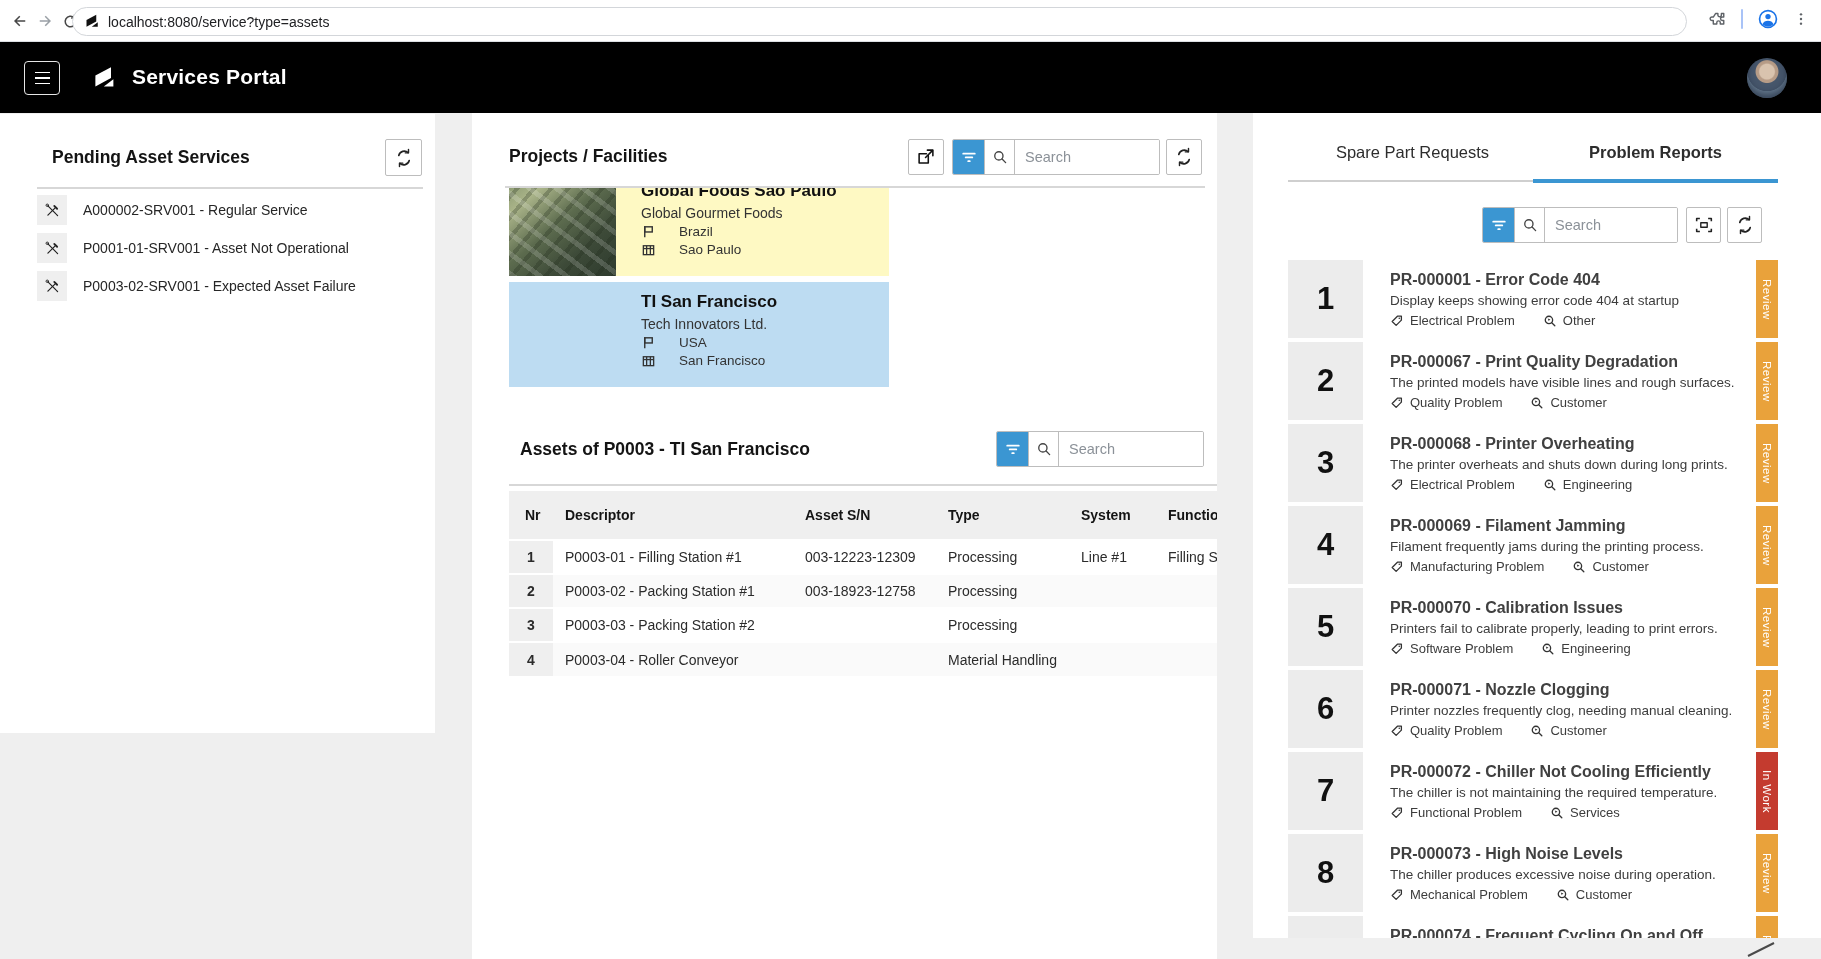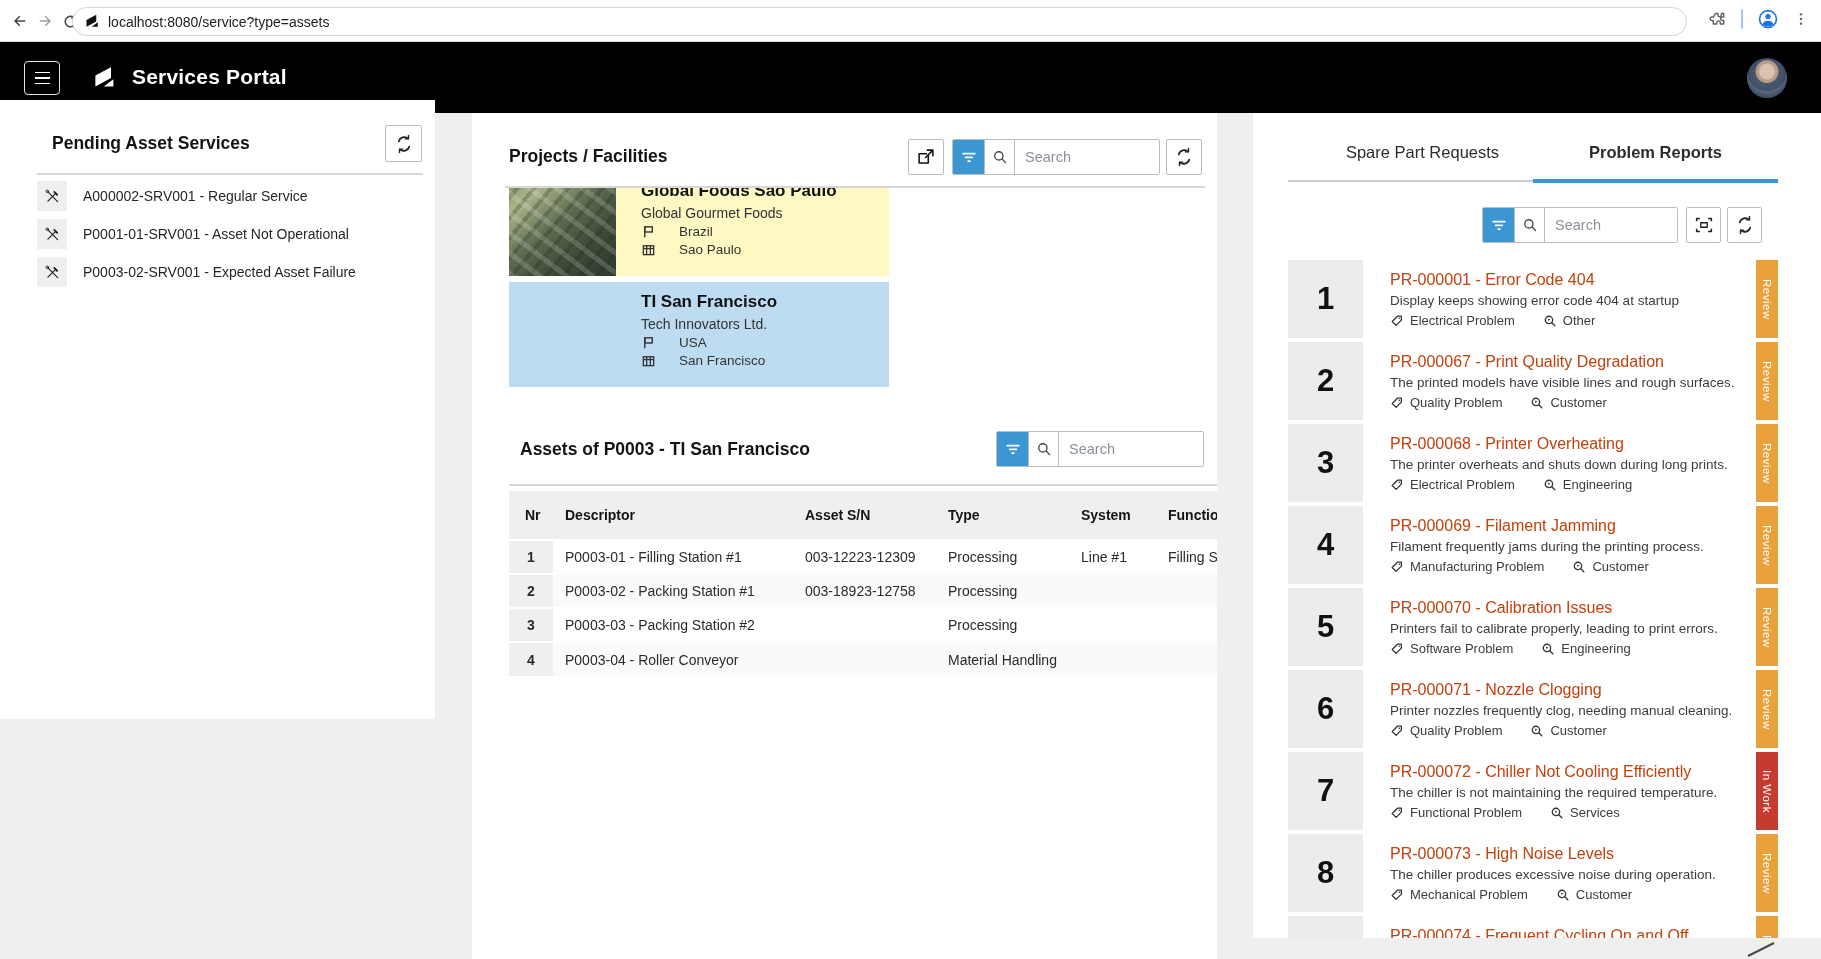--- a/index.html
+++ b/index.html
@@ -29,21 +29,21 @@
   .search-group { display:flex; align-items:stretch; border:1px solid #bdbdbd; border-radius:2px; background:#fff; overflow:hidden; }
   .filter-btn { width:31px; background:#3b96d2; display:flex; align-items:center; justify-content:center; cursor:pointer; flex:none; }
   .mag-btn { width:31px; background:#fff; border-left:1px solid #bdbdbd; border-right:1px solid #bdbdbd; display:flex; align-items:center; justify-content:center; cursor:pointer; flex:none; }
   .search-input { border:none; outline:none; flex:1; min-width:0; padding:0 10px; font-size:14.5px; color:#333; font-family:inherit; }
   .search-input::placeholder { color:#8b9198; }
   .panel { position:absolute; background:#fff; }
   .panel-title { font-size:17.5px; font-weight:bold; color:#141414; }
   .hr { position:absolute; height:2px; background:#d7d7d7; }
 
   
-  .panel-left { left:0; top:100px; width:435px; height:619px; }
+  .panel-left { left:0; top:114px; width:435px; height:619px; }
   .lp-title { position:absolute; left:52px; top:33px; }
   .lp-refresh { position:absolute; left:385px; top:25px; width:37px; height:37px; }
   .lp-hr { left:37px; top:73px; width:386px; }
   .pending-list { position:absolute; left:37px; top:81px; width:375px; }
   .pending-row { display:flex; align-items:center; height:30px; margin-bottom:8px; background:#fff; cursor:pointer; }
   .pending-row .tool-cell { width:30px; height:30px; flex:none; background:#efefef; display:flex; align-items:center; justify-content:center; }
   .pending-row .pending-label { font-size:14px; color:#262626; padding-left:16px; }
 
   
   .panel-mid { left:472px; top:113px; width:745px; height:846px; }
@@ -85,31 +85,31 @@
   table.assets th:nth-child(6){ width:120px; }
   table.assets td.nr { background:#efefef; font-weight:bold; text-align:center; padding:0; }
   table.assets tbody tr { border-top:2px solid #fff; background:#fff; }
   table.assets tbody tr:nth-child(even) td:not(.nr) { background:#fafafa; }
   table.assets td { color:#2b2b2b; }
 
   
   .panel-right { left:1253px; top:113px; width:568px; height:825px; overflow:hidden; }
   .tabs { position:absolute; left:35px; top:0; width:490px; height:71px; }
   .tab { position:absolute; top:30px; width:245px; text-align:center; font-size:16.5px; color:#2d2d2d; cursor:pointer; }
-  .tab.t0 { left:12px; } .tab.t1 { left:245px; font-weight:bold; }
+  .tab.t0 { left:2px; } .tab.t1 { left:245px; font-weight:bold; }
   .tab-track { position:absolute; left:0; top:67px; width:490px; height:2px; background:#cfcfcf; }
   .tab-active-bar { position:absolute; left:245px; top:66px; width:245px; height:4px; background:#3b96d2; }
   .rp-search { position:absolute; left:229px; top:94px; width:196px; height:36px; }
   .rp-expand { position:absolute; left:433px; top:94px; width:35px; height:36px; }
   .rp-refresh { position:absolute; left:474px; top:94px; width:35px; height:36px; }
   .report-list { position:absolute; left:35px; top:147px; width:490px; }
   .report-card { display:flex; height:78px; margin-bottom:4px; cursor:pointer; }
   .report-card .num { width:75px; flex:none; background:#ececec; display:flex; align-items:center; justify-content:center; font-size:31px; font-weight:800; color:#111; }
   .report-card .body { flex:1; background:#fff; padding:11px 0 0 27px; min-width:0; }
-  .report-title { font-size:16px; font-weight:normal; color:#c2410c; margin-bottom:4px; white-space:nowrap; }
+  .report-title { font-size:16px; font-weight:bold; color:#404040; margin-bottom:4px; white-space:nowrap; }
   .report-desc { font-size:13.5px; color:#3c3c3c; margin-bottom:5px; white-space:nowrap; }
   .report-meta { font-size:13px; color:#3c3c3c; display:flex; align-items:center; }
   .report-meta .m { display:flex; align-items:center; gap:6px; margin-right:28px; }
   .badge { width:22px; flex:none; display:flex; align-items:center; justify-content:center; }
   .badge span { writing-mode:vertical-rl; font-size:11.5px; color:#fff; letter-spacing:.5px; }
   .badge.v-review { background:#e9a23b; }
   .badge.v-in-work { background:#c43b2f; }
 
   .resize-grip { position:absolute; left:1745px; top:940px; }
 </style>

